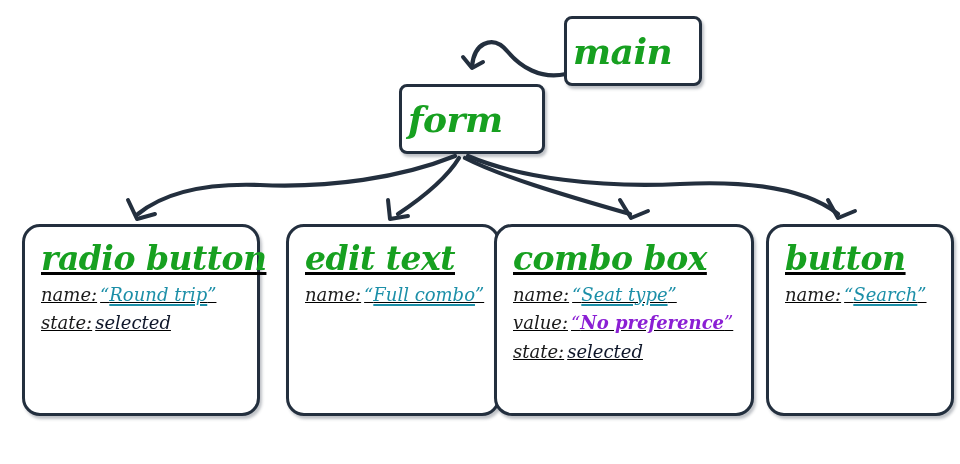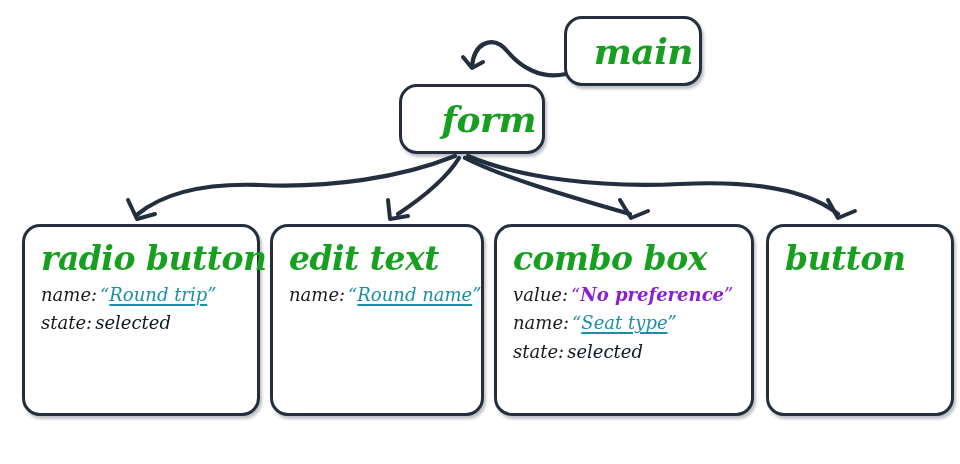--- a/index.html
+++ b/index.html
@@ -37,32 +37,33 @@
     background: #ffffff;
     border: 3.5px solid #232f3e;
     border-radius: 18px;
     box-shadow: 2px 3px 3px rgba(40,50,65,0.30);
   }
 
   
   .node-small {
     display: flex;
     align-items: center;
-    justify-content: flex-end;
-    border-radius: 18px;
+    justify-content: flex-start;
+    border-radius: 8px;
   }
   .node-small .node-title {
     margin: 0;
     padding: 0 6px;
   }
 
   
   .node-big {
     padding: 14px 16px 18px 16px;
     display: block;
+    text-decoration: underline;
   }
 
   .node-title {
     color: #17a020;
     font-family: "DejaVu Serif", serif;
     font-style: italic;
     font-weight: 700;
     font-size: 33px;
     line-height: 1.08;
     letter-spacing: -0.5px;
@@ -106,21 +107,21 @@
   
   .val-state {
     color: #0f172a;
   }
 
   
   #node-main  { left: 564px; top: 16px;  width: 138px; height: 70px; }
   #node-form  { left: 399px; top: 84px;  width: 146px; height: 70px; }
 
   #node-radio { left: 22px;  top: 224px; width: 238px; height: 192px; }
-  #node-edit  { left: 270px; top: 224px; width: 214px; height: 192px; }
+  #node-edit  { left: 286px; top: 224px; width: 214px; height: 192px; }
   #node-combo { left: 494px; top: 224px; width: 260px; height: 192px; }
   #node-button{ left: 766px; top: 224px; width: 188px; height: 192px; }
 </style>
 </head>
 <body>
 
 <div id="canvas">
 
   <svg class="arrows" viewBox="0 0 960 464" width="960" height="464" xmlns="http://www.w3.org/2000/svg">
     <defs>
@@ -174,38 +175,41 @@
 
     <div class="prop">
       <span class="prop-key">state:</span><span class="prop-val val-state">selected</span>
     </div>
   </div>
 
   <div id="node-edit" class="node node-big">
     <div class="node-title">edit text</div>
 
     <div class="prop">
-      <span class="prop-key">name:</span><span class="prop-val val-name"><span>“</span><span class="inner">Round name</span><span>”</span></span>
+      <span class="prop-key">name:</span><span class="prop-val val-name"><span>“</span><span class="inner">Full combo</span><span>”</span></span>
     </div>
   </div>
 
   <div id="node-combo" class="node node-big">
     <div class="node-title">combo box</div>
 
     <div class="prop">
+      <span class="prop-key">name:</span><span class="prop-val val-name"><span>“</span><span class="inner">Seat type</span><span>”</span></span>
+    </div>
+
+    <div class="prop">
       <span class="prop-key">value:</span><span class="prop-val val-value"><span>“</span><span class="inner">No preference</span><span>”</span></span>
-    </div>
-
-    <div class="prop">
-      <span class="prop-key">name:</span><span class="prop-val val-name"><span>“</span><span class="inner">Seat type</span><span>”</span></span>
     </div>
 
     <div class="prop">
       <span class="prop-key">state:</span><span class="prop-val val-state">selected</span>
     </div>
   </div>
 
   <div id="node-button" class="node node-big">
     <div class="node-title">button</div>
 
+    <div class="prop">
+      <span class="prop-key">name:</span><span class="prop-val val-name"><span>“</span><span class="inner">Search</span><span>”</span></span>
+    </div>
   </div>
 
 </div>
 
 </body></html>

